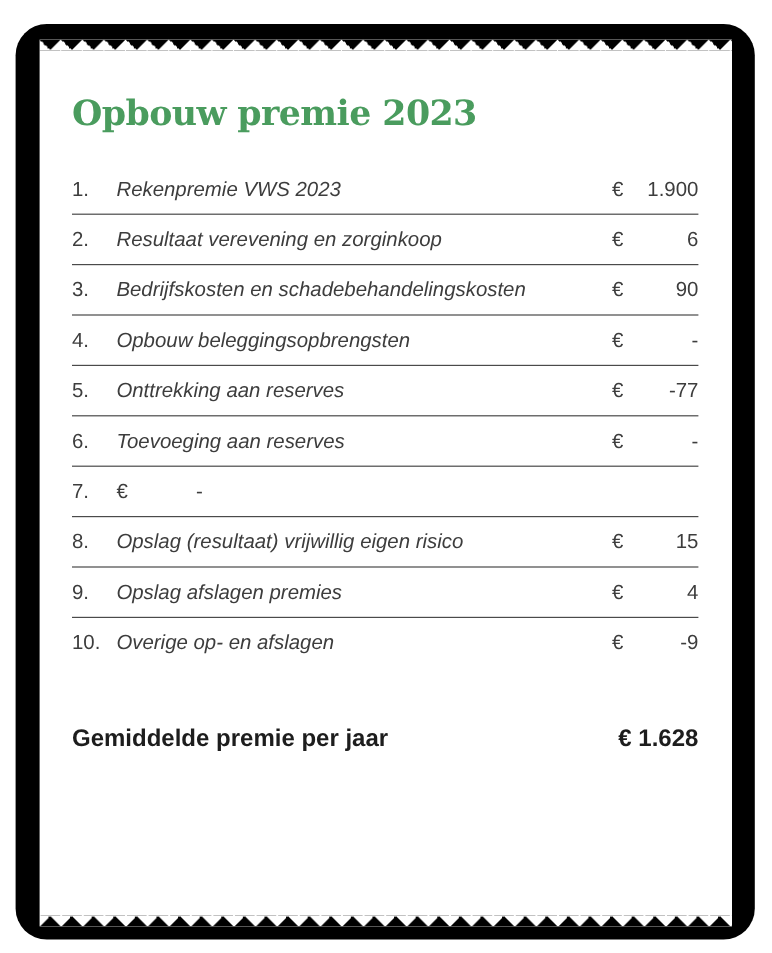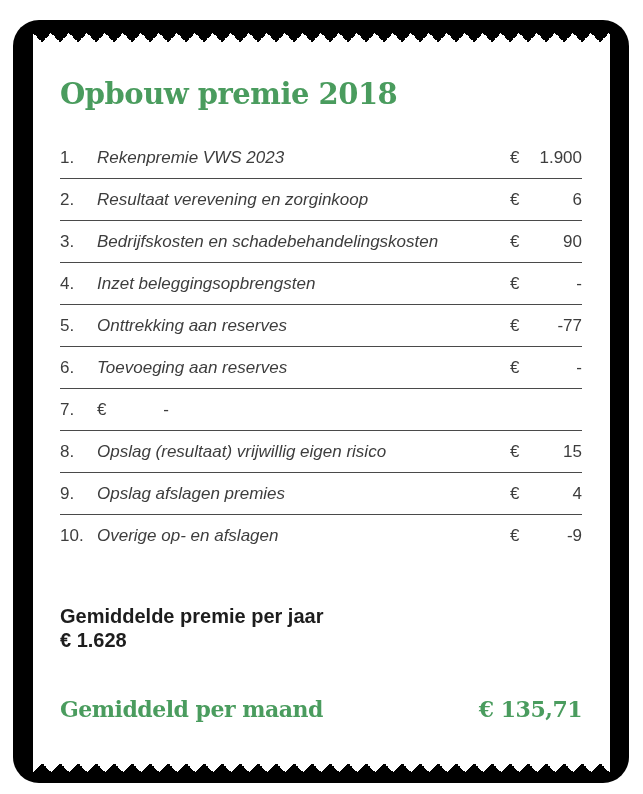--- a/index.html
+++ b/index.html
@@ -44,40 +44,40 @@
     font-size:17px; color:#3d3d3d;
   }
   .row:last-child { border-bottom:none; }
   .row .num   { width:37px; flex:none; }
   .row .label { flex:1; min-width:0;font-style:italic; }
   .row .cur   { width:22px; flex:none; }
   .row .val   { width:50px; flex:none; text-align:right; }
   .total-year {
     margin-top:48px;
     display:flex; justify-content:space-between; align-items:baseline;
-    font-size:20px; font-weight:700; color:#1d1d1d; line-height:24px;flex-direction:column;
+    font-size:20px; font-weight:700; color:#1d1d1d; line-height:24px;
   }
   .total-month {
     margin-top:44px;
     display:flex; justify-content:space-between; align-items:baseline;
     font-family:"DejaVu Serif", serif;
     font-weight:700; font-size:22px; line-height:26px;
     color:#4a9c5e; letter-spacing:-0.5px;
   }
 </style>
 </head>
 <body>
 
 <div class="canvas">
   <div class="frame">
     <div class="paper">
       <div class="zz zz-top"></div>
 
       <div class="content">
-        <h1 class="title">Opbouw premie 2018</h1>
+        <h1 class="title">Opbouw premie 2023</h1>
 
         <div class="table">
           <div class="row">
             <span class="num">1.</span>
             <span class="label">Rekenpremie VWS 2023</span>
             <span class="cur">€</span>
             <span class="val">1.900</span>
           </div>
           <div class="row">
             <span class="num">2.</span>
@@ -86,21 +86,21 @@
             <span class="val">6</span>
           </div>
           <div class="row">
             <span class="num">3.</span>
             <span class="label">Bedrijfskosten en schadebehandelingskosten</span>
             <span class="cur">€</span>
             <span class="val">90</span>
           </div>
           <div class="row">
             <span class="num">4.</span>
-            <span class="label">Inzet beleggingsopbrengsten</span>
+            <span class="label">Opbouw beleggingsopbrengsten</span>
             <span class="cur">€</span>
             <span class="val">-</span>
           </div>
           <div class="row">
             <span class="num">5.</span>
             <span class="label">Onttrekking aan reserves</span>
             <span class="cur">€</span>
             <span class="val">-77</span>
           </div>
           <div class="row">
@@ -132,22 +132,18 @@
             <span class="cur">€</span>
             <span class="val">-9</span>
           </div>
         </div>
 
         <div class="total-year">
           <span>Gemiddelde premie per jaar</span>
           <span>€ 1.628</span>
         </div>
 
-        <div class="total-month">
-          <span>Gemiddeld per maand</span>
-          <span>€ 135,71</span>
-        </div>
       </div>
 
       <div class="zz zz-bottom"></div>
     </div>
   </div>
 </div>
 
 </body></html>

